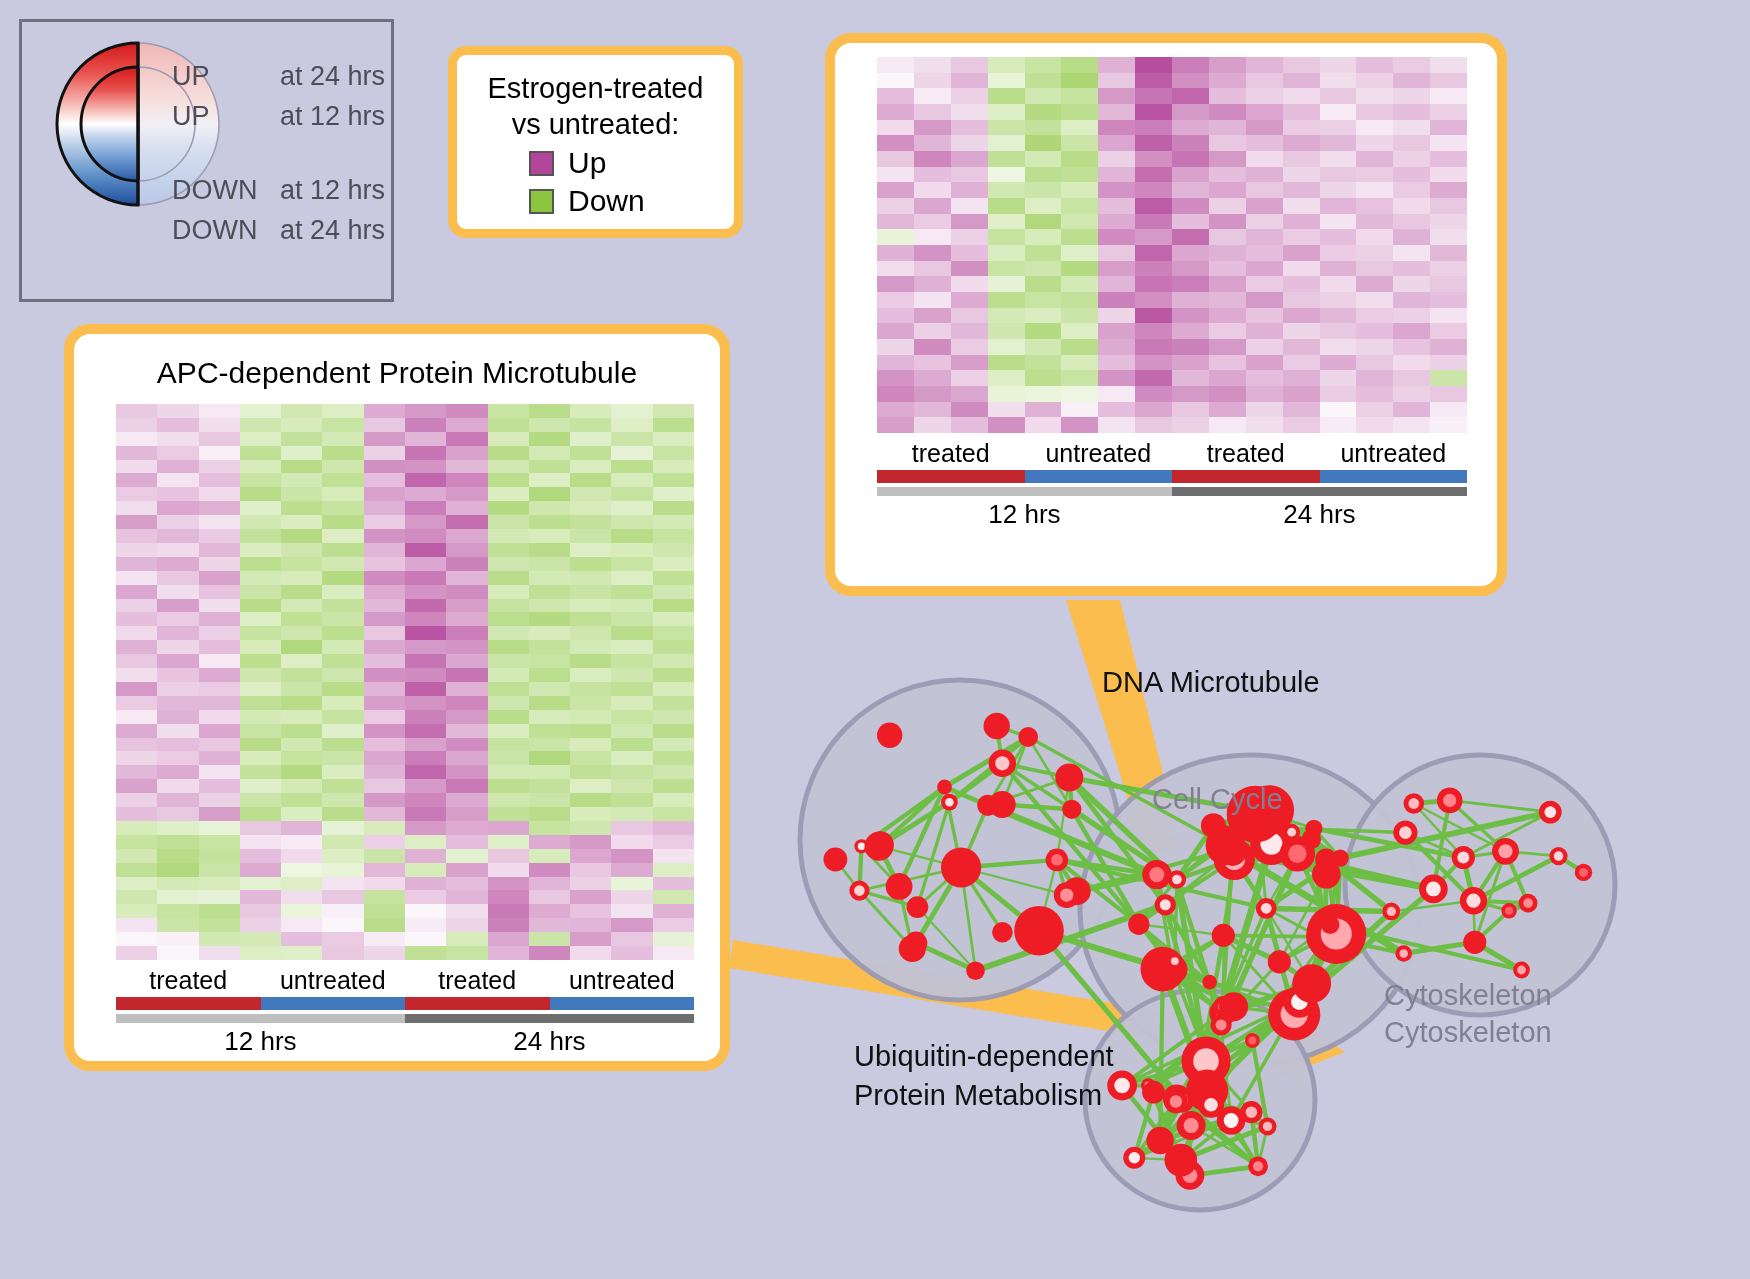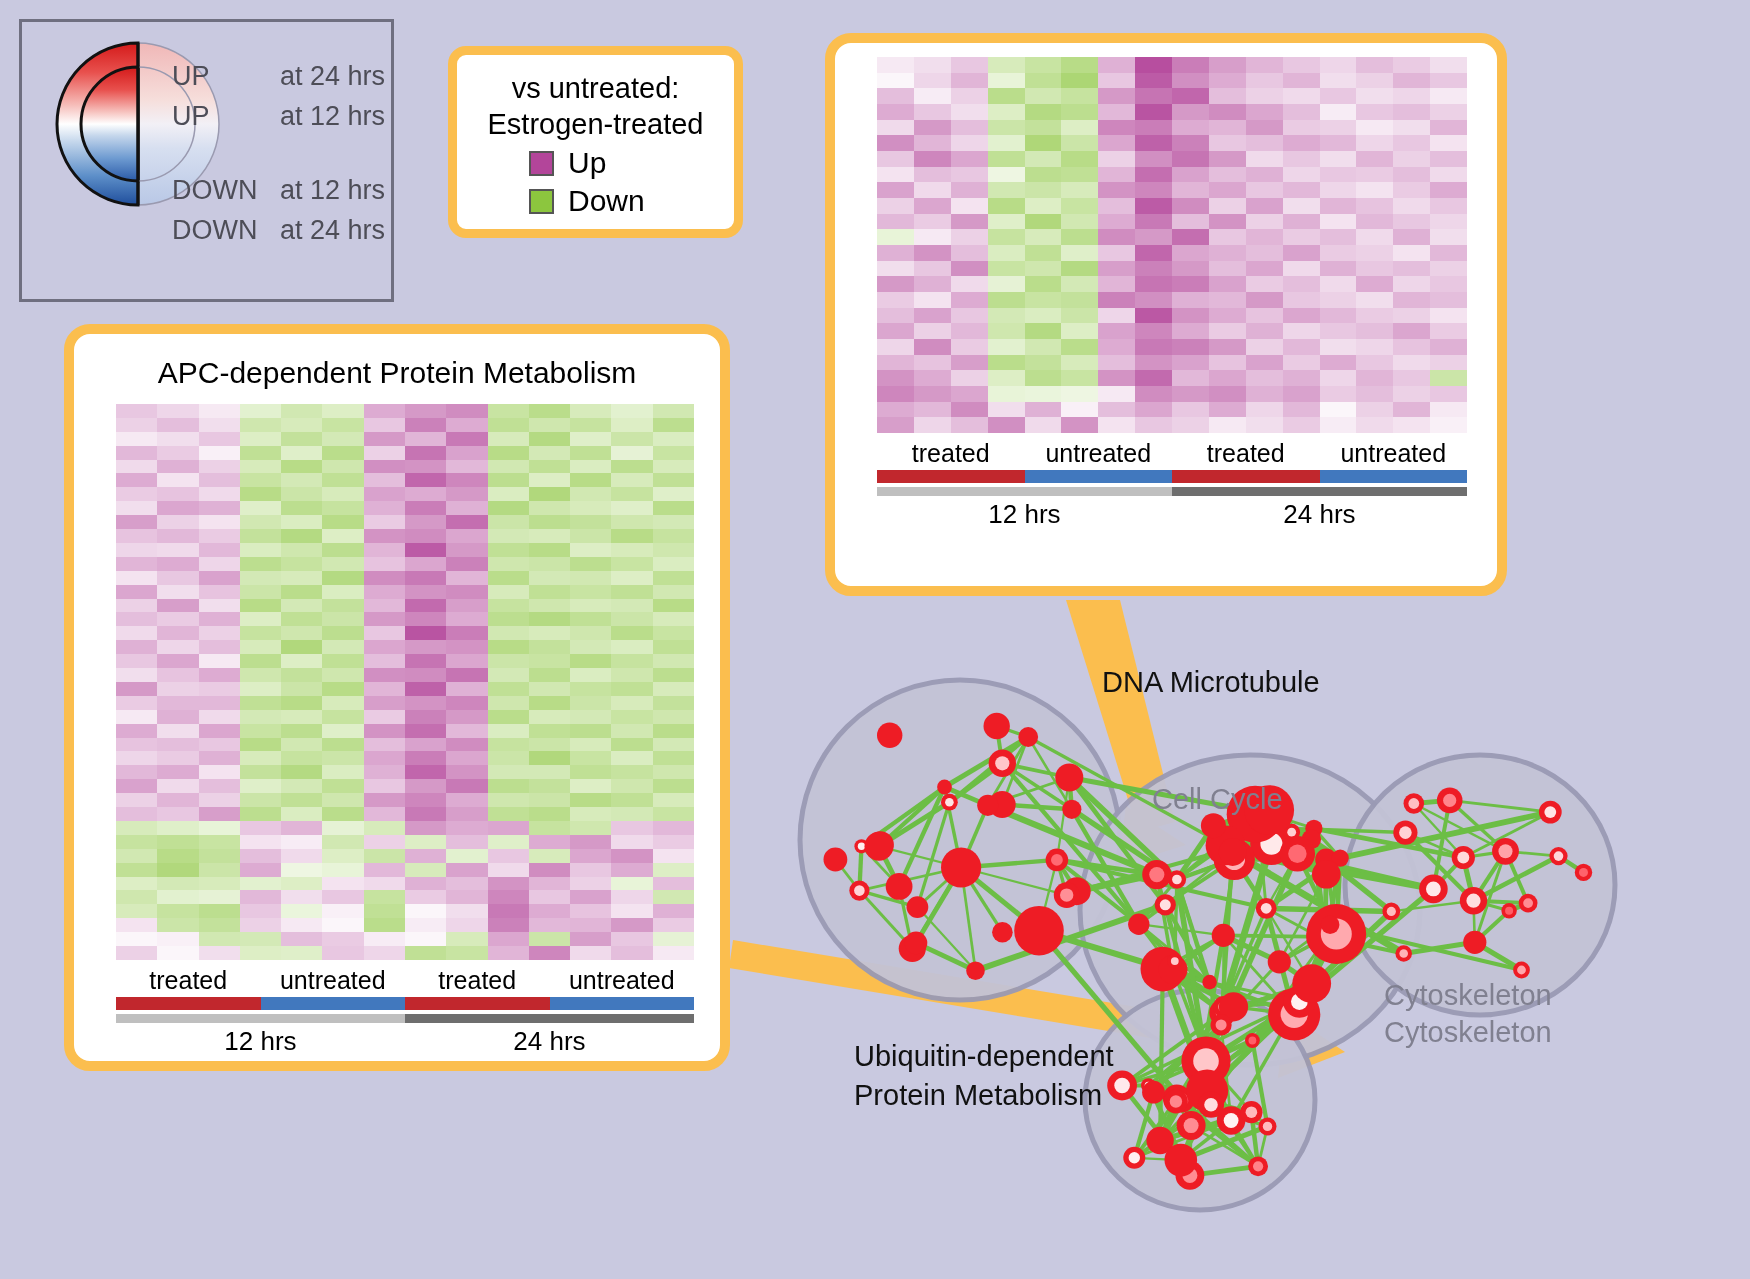--- a/index.html
+++ b/index.html
@@ -141,22 +141,22 @@
       <div class="lrow">
         <span class="tag">DOWN</span>
         <span class="when">at 24 hrs</span>
       </div>
     </div>
 
   </div>
 
   <div class="keybox">
     <div class="ktitle">
+      <div>Estrogen-treated</div>
       <div>vs untreated:</div>
-      <div>Estrogen-treated</div>
     </div>
     <div class="krow">
       <span class="kswatch" style="background: rgb(179, 69, 154);"></span>
       <span class="klabel">Up</span>
     </div>
     <div class="krow">
       <span class="kswatch" style="background: rgb(140, 198, 62);"></span>
       <span class="klabel">Down</span>
     </div>
   </div>
@@ -567,21 +567,21 @@
         <div style="flex: 1 1 0%; background: rgb(110, 110, 110);"></div>
       </div>
       <div class="time-labels" style="margin-top:3px;">
         <span style="flex:1">12 hrs</span>
         <span style="flex:1">24 hrs</span>
       </div>
     </div>
   </div>
 
   <div class="panel" id="panel-apc">
-    <div class="panel-title">APC-dependent Protein Metabolism</div>
+    <div class="panel-title">APC-dependent Protein Microtubule</div>
     <div style="padding:14px 26px 0 42px;">
       <div class="hm" id="hm-apc" style="height: 556px; grid-template-columns: repeat(14, 1fr); grid-template-rows: repeat(40, 1fr);">
           <div style="background: rgb(232, 199, 225);"></div>
           <div style="background: rgb(238, 214, 233);"></div>
           <div style="background: rgb(246, 233, 243);"></div>
           <div style="background: rgb(226, 241, 207);"></div>
           <div style="background: rgb(209, 232, 178);"></div>
           <div style="background: rgb(221, 238, 197);"></div>
           <div style="background: rgb(221, 171, 210);"></div>
           <div style="background: rgb(213, 153, 199);"></div>

